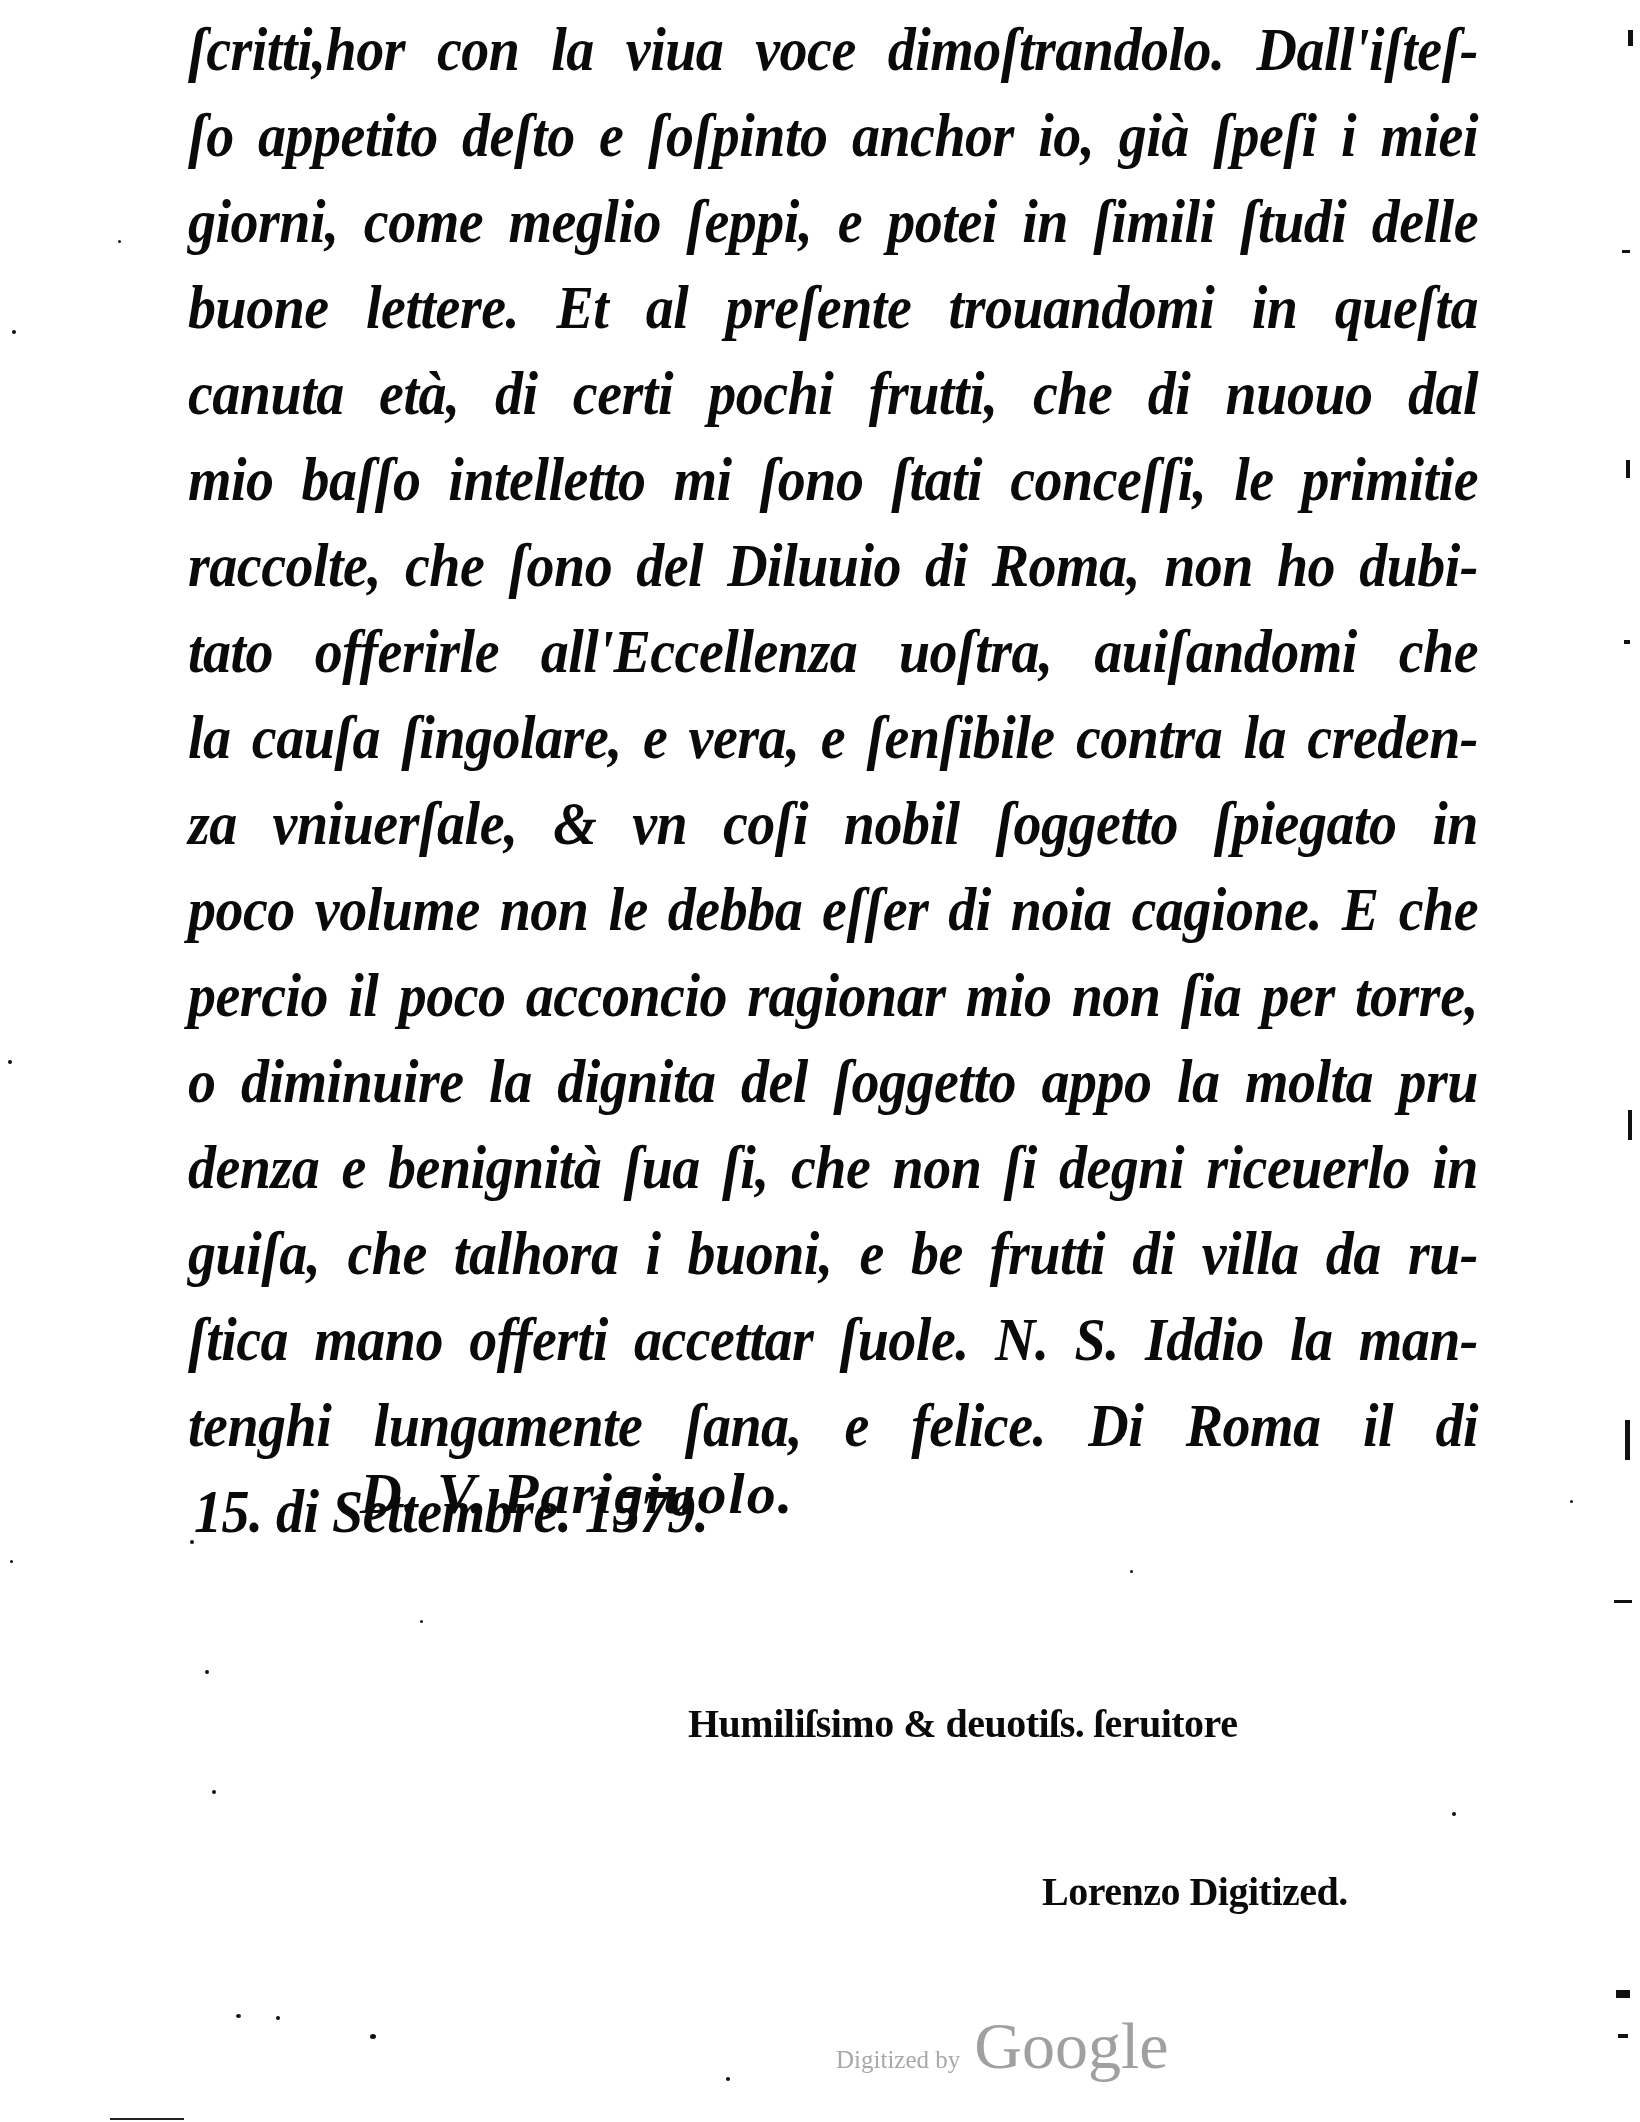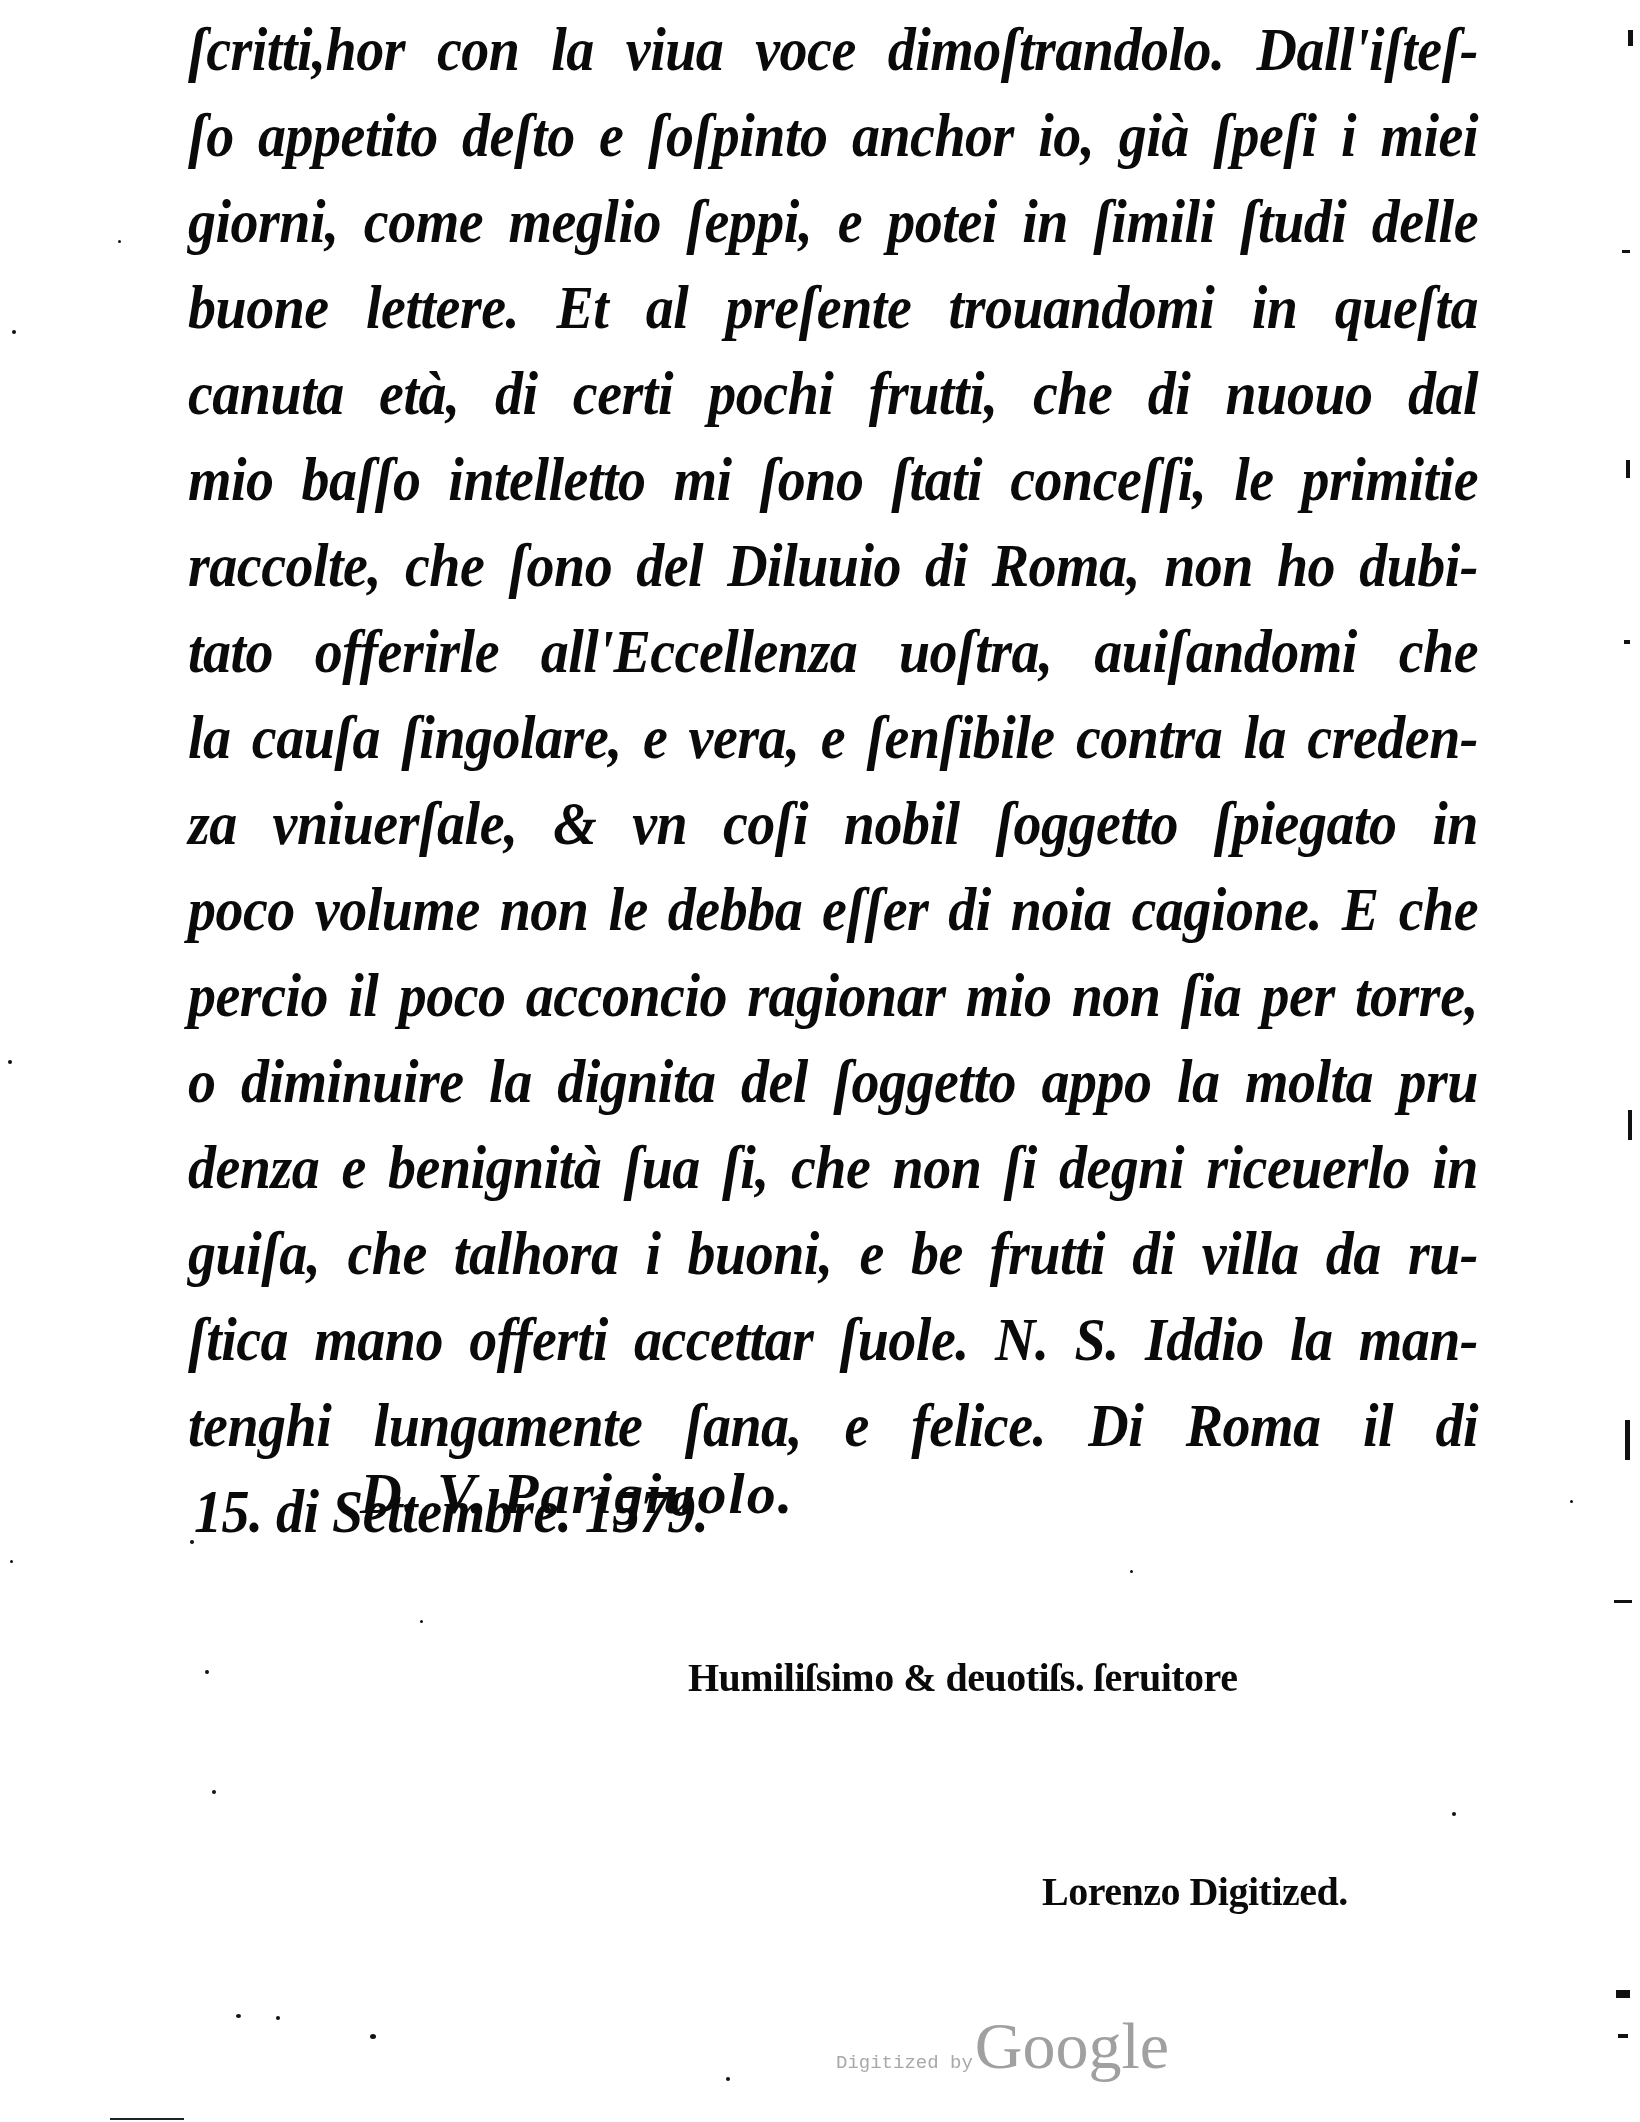--- a/index.html
+++ b/index.html
@@ -55,21 +55,21 @@
       font-family: "Liberation Serif", "DejaVu Serif", serif;
       font-style: italic;
       font-weight: bold;
       font-size: 58px;
       letter-spacing: 2px;
       white-space: nowrap;
     }
     .closing {
       position: absolute;
       left: 688px;
-      top: 1654px;
+      top: 1700px;
       font-family: "Liberation Serif", "DejaVu Serif", serif;
       font-weight: bold;
       font-size: 40px;
       letter-spacing: -0.5px;
       white-space: nowrap;
     }
     .signature {
       position: absolute;
       left: 1042px;
       top: 1868px;
@@ -82,23 +82,23 @@
     .watermark {
       position: absolute;
       left: 836px;
       top: 2008px;
       color: #a8a8a8;
       white-space: nowrap;
       display: flex;
       align-items: baseline;
     }
     .watermark .small {
-      font-family: Liberation Mono, monospace;
-      font-size: 19px;
-      margin-right: 2px;
+      font-family: Liberation Serif, serif;
+      font-size: 25px;
+      margin-right: 14px;
     }
     .watermark .brand {
       font-family: "Liberation Serif", "DejaVu Serif", serif;
       font-size: 66px;
       color: #a0a0a0;
       text-align: center;
     }
     .speck {
       position: absolute;
       background: #111;

